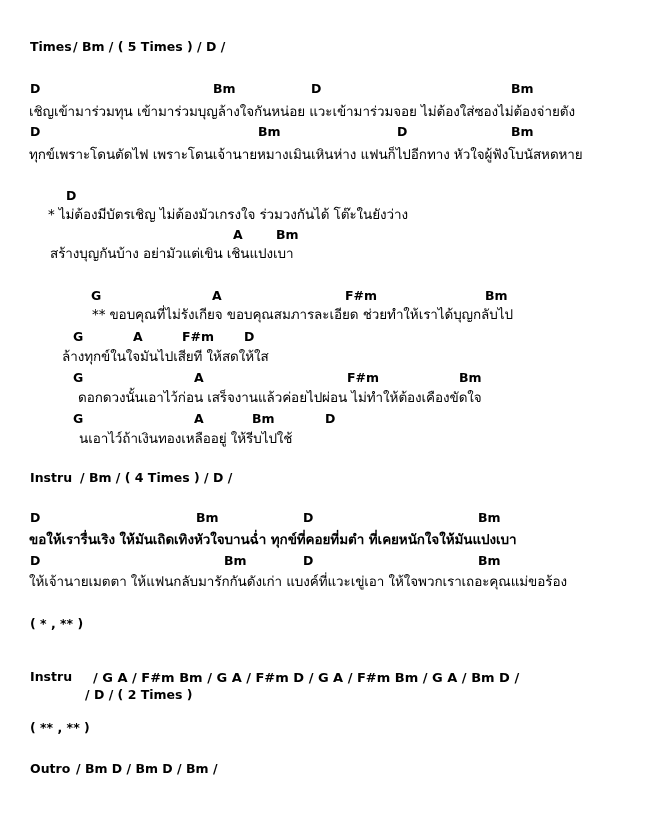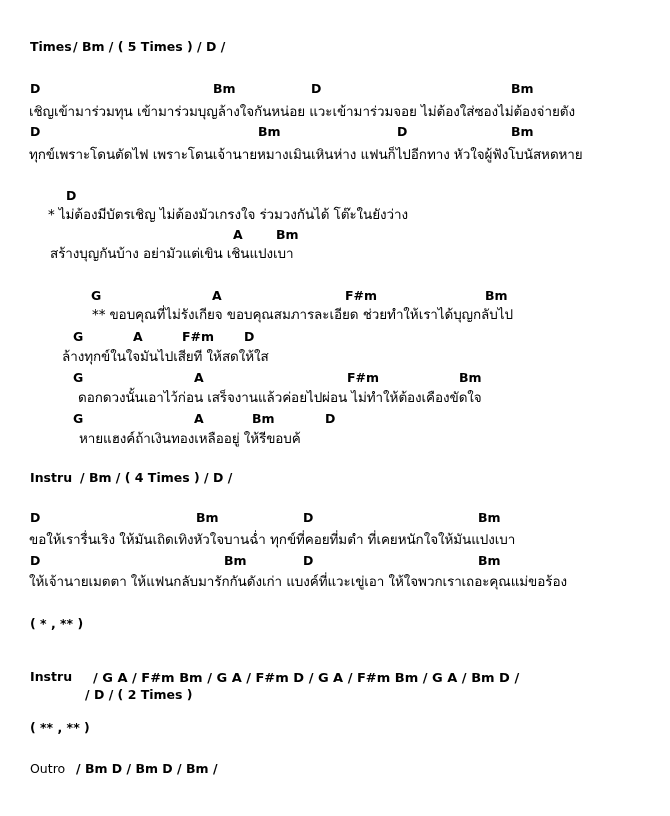--- a/index.html
+++ b/index.html
@@ -79,24 +79,24 @@
     <div class="line lyrics" style="top: 208px;"><span class="txt" style="left: 48px; position: absolute;">* ไม่ต้องมีบัตรเชิญ ไม่ต้องมัวเกรงใจ ร่วมวงกันได้ โต๊ะในยังว่าง</span></div>
     <div class="line chords" style="top: 229px;"><span class="chord" style="left: 233px; position: absolute;">A</span><span class="chord" style="left: 276px; position: absolute;">Bm</span></div>
     <div class="line lyrics" style="top: 247px;"><span class="txt" style="left: 50px; position: absolute;">สร้างบุญกันบ้าง อย่ามัวแต่เขิน เชินแปงเบา</span></div>
     <div class="line chords" style="top: 290px;"><span class="chord" style="left: 91px; position: absolute;">G</span><span class="chord" style="left: 212px; position: absolute;">A</span><span class="chord" style="left: 345px; position: absolute;">F#m</span><span class="chord" style="left: 485px; position: absolute;">Bm</span></div>
     <div class="line lyrics" style="top: 308px;"><span class="txt" style="left: 92px; position: absolute;">** ขอบคุณที่ไม่รังเกียจ ขอบคุณสมภารละเอียด ช่วยทำให้เราได้บุญกลับไป</span></div>
     <div class="line chords" style="top: 331px;"><span class="chord" style="left: 73px; position: absolute;">G</span><span class="chord" style="left: 133px; position: absolute;">A</span><span class="chord" style="left: 182px; position: absolute;">F#m</span><span class="chord" style="left: 244px; position: absolute;">D</span></div>
     <div class="line lyrics" style="top: 350px;"><span class="txt" style="left: 62px; position: absolute;">ล้างทุกข์ในใจมันไปเสียที ให้สดให้ใส</span></div>
     <div class="line chords" style="top: 372px;"><span class="chord" style="left: 73px; position: absolute;">G</span><span class="chord" style="left: 194px; position: absolute;">A</span><span class="chord" style="left: 347px; position: absolute;">F#m</span><span class="chord" style="left: 459px; position: absolute;">Bm</span></div>
     <div class="line lyrics" style="top: 391px;"><span class="txt" style="left: 62px; position: absolute; margin-left: 16px;">ดอกดวงนั้นเอาไว้ก่อน เสร็จงานแล้วค่อยไปผ่อน ไม่ทำให้ต้องเคืองขัดใจ</span></div>
     <div class="line chords" style="top: 413px;"><span class="chord" style="left: 73px; position: absolute;">G</span><span class="chord" style="left: 194px; position: absolute;">A</span><span class="chord" style="left: 252px; position: absolute;">Bm</span><span class="chord" style="left: 325px; position: absolute;">D</span></div>
-    <div class="line lyrics" style="top: 432px;"><span class="txt" style="left: 79px; position: absolute;">หายแฮงค์ถ้าเงินทองเหลืออยู่ ให้รีขอบค้</span></div>
+    <div class="line lyrics" style="top: 432px;"><span class="txt" style="left: 79px; position: absolute;">นเอาไว์ถ้าเงินทองเหลืออยู่ ให้รีบไปใช้</span></div>
     <div class="line section" style="top: 472px;"><span class="txt" style="left: 30px; position: absolute; font-weight: bold; font-size: 12.5px;">Instru</span><span class="txt" style="left: 80px; position: absolute; font-weight: bold; font-size: 12.5px;">/ Bm / ( 4 Times ) / D /</span></div>
     <div class="line chords" style="top: 512px;"><span class="chord" style="left: 30px; position: absolute;">D</span><span class="chord" style="left: 196px; position: absolute;">Bm</span><span class="chord" style="left: 303px; position: absolute;">D</span><span class="chord" style="left: 478px; position: absolute;">Bm</span></div>
-    <div class="line lyrics" style="top: 533px;"><span class="txt" style="left: 29px; position: absolute;">ขอให้เรารื่นเริง ให้มันเถิดเทิงหัวใจบานฉ่ำ ทุกข์ที่คอยที่มตำ ที่เคยหนักใจให้มันแปงเบา</span></div>
+    <div class="line lyrics" style="top: 533px;"><span class="txt" style="left: 29px; position: absolute; font-weight: bold;">ขอให้เรารื่นเริง ให้มันเถิดเทิงหัวใจบานฉ่ำ ทุกข์ที่คอยที่มตำ ที่เคยหนักใจให้มันแปงเบา</span></div>
     <div class="line chords" style="top: 555px;"><span class="chord" style="left: 30px; position: absolute;">D</span><span class="chord" style="left: 224px; position: absolute;">Bm</span><span class="chord" style="left: 303px; position: absolute;">D</span><span class="chord" style="left: 478px; position: absolute;">Bm</span></div>
     <div class="line lyrics" style="top: 575px;"><span class="txt" style="left: 29px; position: absolute;">ให้เจ้านายเมตตา ให้แฟนกลับมารักกันดังเก่า แบงค์ที่แวะเขู่เอา ให้ใจพวกเราเถอะคุณแม่ขอร้อง</span></div>
     <div class="line section" style="top: 618px;"><span class="txt" style="left: 30px; position: absolute; font-weight: bold; font-size: 12.5px;">( * , ** )</span></div>
     <div class="line section" style="top: 671px;"><span class="txt" style="left: 30px; position: absolute; font-weight: bold; font-size: 12.5px;">Instru</span><span class="txt" style="left: 93px; position: absolute; font-weight: bold; font-size: 13px;">/ G A / F#m Bm / G A / F#m D / G A / F#m Bm / G A / Bm D /</span></div>
     <div class="line section" style="top: 689px;"><span class="txt" style="left: 85px; position: absolute; font-weight: bold; font-size: 12.5px;">/ D / ( 2 Times )</span></div>
     <div class="line section" style="top: 722px;"><span class="txt" style="left: 30px; position: absolute; font-weight: bold; font-size: 12.5px;">( ** , ** )</span></div>
-    <div class="line section" style="top: 763px;"><span class="txt" style="left: 30px; position: absolute; font-weight: normal; font-size: 12.5px;">Outro</span><span class="txt" style="left: 76px; position: absolute; font-weight: bold; font-size: 12.5px;">/ Bm D / Bm D / Bm /</span></div>
+    <div class="line section" style="top: 763px;"><span class="txt" style="left: 30px; position: absolute; font-weight: bold; font-size: 12.5px;">Outro</span><span class="txt" style="left: 76px; position: absolute; font-weight: bold; font-size: 12.5px;">/ Bm D / Bm D / Bm /</span></div>
   </div>
 
 </body></html>

